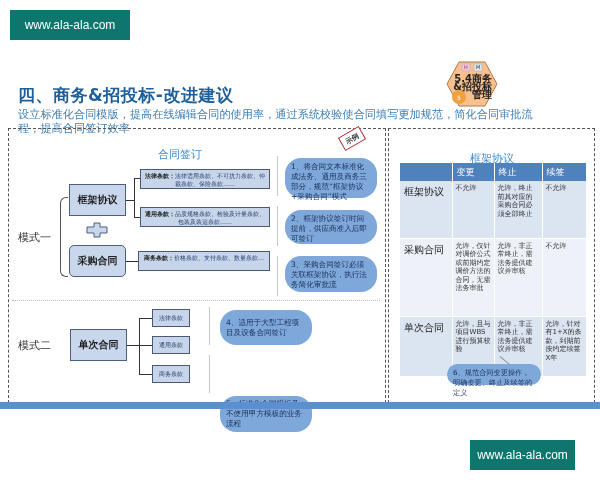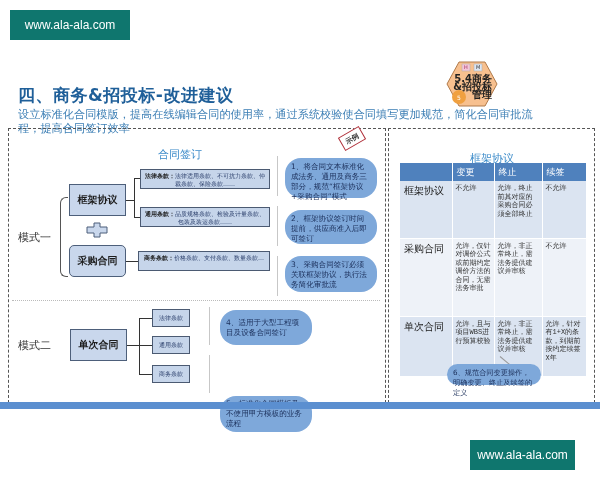--- a/index.html
+++ b/index.html
@@ -12,21 +12,21 @@
   .subtitle { left: 18px; top: 108px; width: 520px; font-size: 11.2px; line-height: 14px; color: #3d7fb5; }
   .dash { border: 1.4px dashed #555; }
   .blue-box { background: #c9d7ec; border: 1.5px solid #4d5f7a; font-weight: bold; font-size: 10px; color: #1e1e1e;
               display: flex; align-items: center; justify-content: center; }
   .clause { background: #c6d5ea; border: 1.4px solid #4b5a72; font-size: 6px; color: #2b3f6b; line-height: 8px; padding: 2px 3px; text-align: center; }
   .clause b { color: #1a1a1a; }
   .note { background: #7ea8da; color: #1b2f5a; font-size: 7.6px; line-height: 10px; padding: 4px 6px; border-radius: 16px; }
   .sep { background: #c7c7c7; width: 1px; }
   .line { background: #333; }
   .section-title { font-size: 11px; color: #3a8ac9; }
-  table.chg { border-collapse: collapse; font-size: 7px; font-family: Liberation Mono, monospace; }
+  table.chg { border-collapse: collapse; font-size: 7px; }
   table.chg th { background: #4f81bd; color: #fff; font-size: 9px; font-weight: normal; text-align: left; padding: 2px 4px; height: 18px; border-right: 1px solid #fff; }
   table.chg td { vertical-align: top; padding: 3px 3px; line-height: 8.5px; color: #333; border-right: 1px solid #fff; border-bottom: 1px solid #fff; }
   table.chg tr:nth-child(2) td { background: #dbe4f1; }
   table.chg tr:nth-child(3) td { background: #eef2f8; }
   table.chg tr:nth-child(4) td { background: #dbe4f1; }
   table.chg td.rowhead { font-size: 10px; color: #222; width: 50px; padding: 5px 4px; line-height: 12px; }
   .bottom-bar { left: 0; top: 402px; width: 600px; height: 7px; background: #5b8fd0; }
 </style>
 </head>
 <body>

